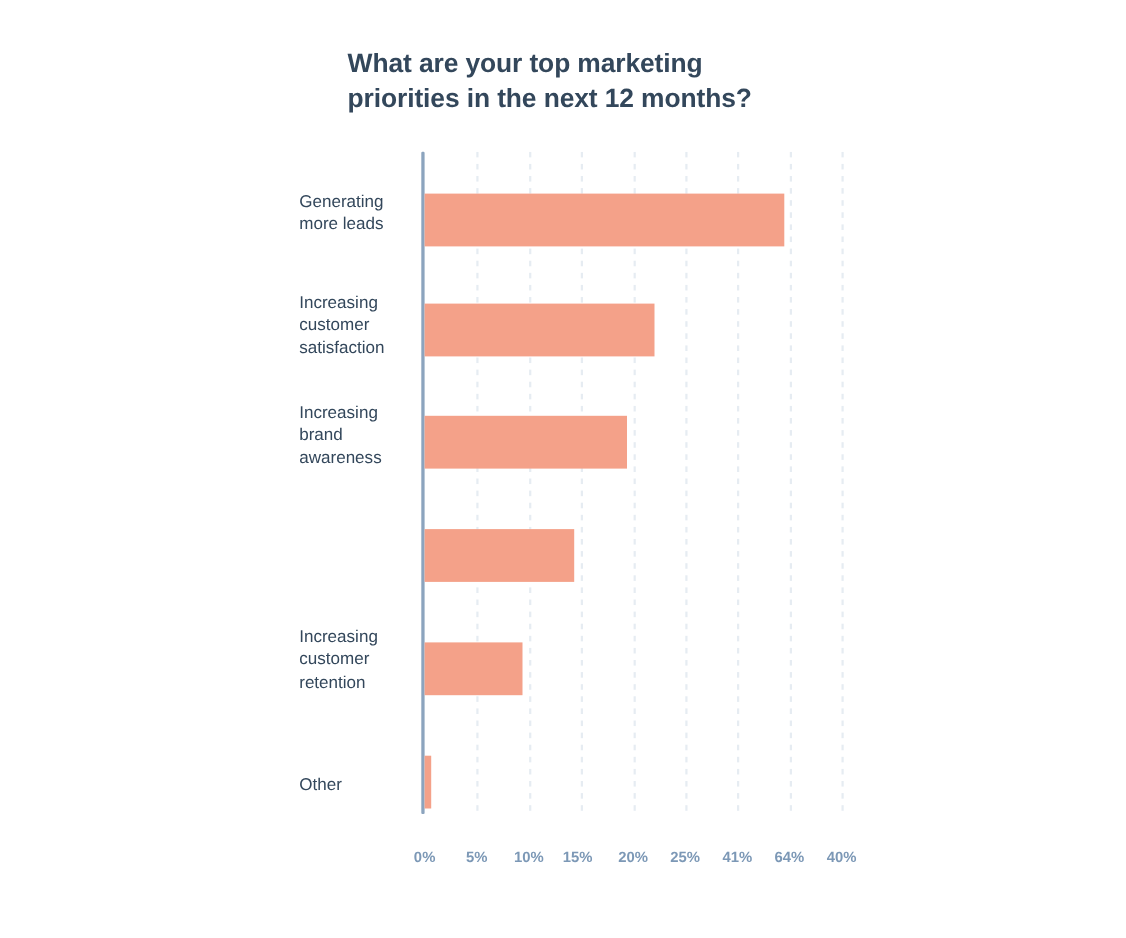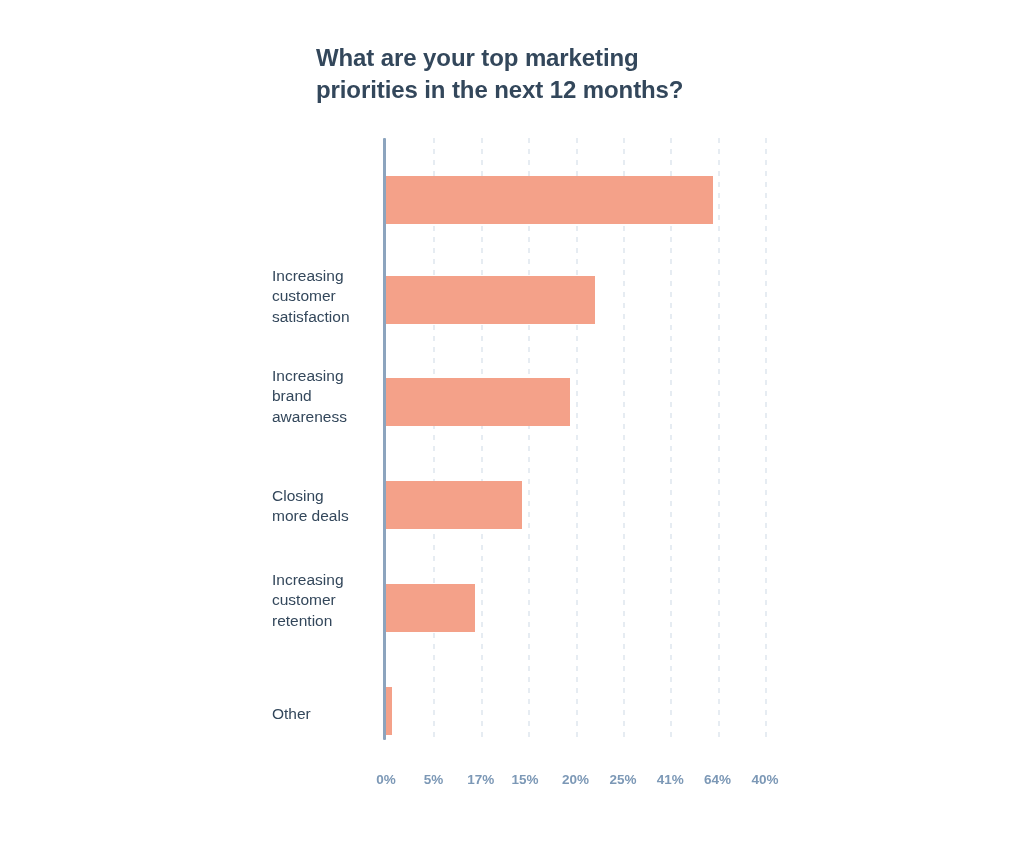--- a/index.html
+++ b/index.html
@@ -125,28 +125,28 @@
 </style>
 </head>
 <body>
 
 <div id="chart-root">
 
   <div class="chart-title">What are your top marketing
 priorities in the next 12 months?</div>
 
   <div class="cat-labels">
+    <div class="cat-label" style="top: 36px;">Generating
+more leads</div>
     <div class="cat-label" style="top: 128px;">Increasing
 customer
 satisfaction</div>
     <div class="cat-label" style="top: 228px;">Increasing
 brand
 awareness</div>
-    <div class="cat-label" style="top: 348px;">Closing
-more deals</div>
     <div class="cat-label" style="top: 432px;">Increasing
 customer
 retention</div>
     <div class="cat-label" style="top: 566px;">Other</div>
   </div>
 
   <div class="plot">
     <div class="axis-line" style="background: rgb(140, 164, 190);"></div>
 
     <div class="gridline" style="left:47.4px;"></div>
@@ -174,21 +174,21 @@
       <div class="bar" title="9.4%" style="width: 89.065px; background: rgb(244, 161, 137);"></div>
     </div>
     <div class="bar-row" style="top:549px;">
       <div class="bar" title="0.6%" style="width: 5.685px; background: rgb(244, 161, 137);"></div>
     </div>
   </div>
 
   <div class="xticks">
     <div class="xtick" style="left:0px;">0%</div>
     <div class="xtick" style="left:47.4px;">5%</div>
-    <div class="xtick" style="left:94.8px;">17%</div>
+    <div class="xtick" style="left:94.8px;">10%</div>
     <div class="xtick" style="left:139px;">15%</div>
     <div class="xtick" style="left:189.5px;">20%</div>
     <div class="xtick" style="left:236.9px;">25%</div>
     <div class="xtick" style="left:284.3px;">41%</div>
     <div class="xtick" style="left:331.6px;">64%</div>
     <div class="xtick" style="left:379px;">40%</div>
   </div>
 
 </div>
 

